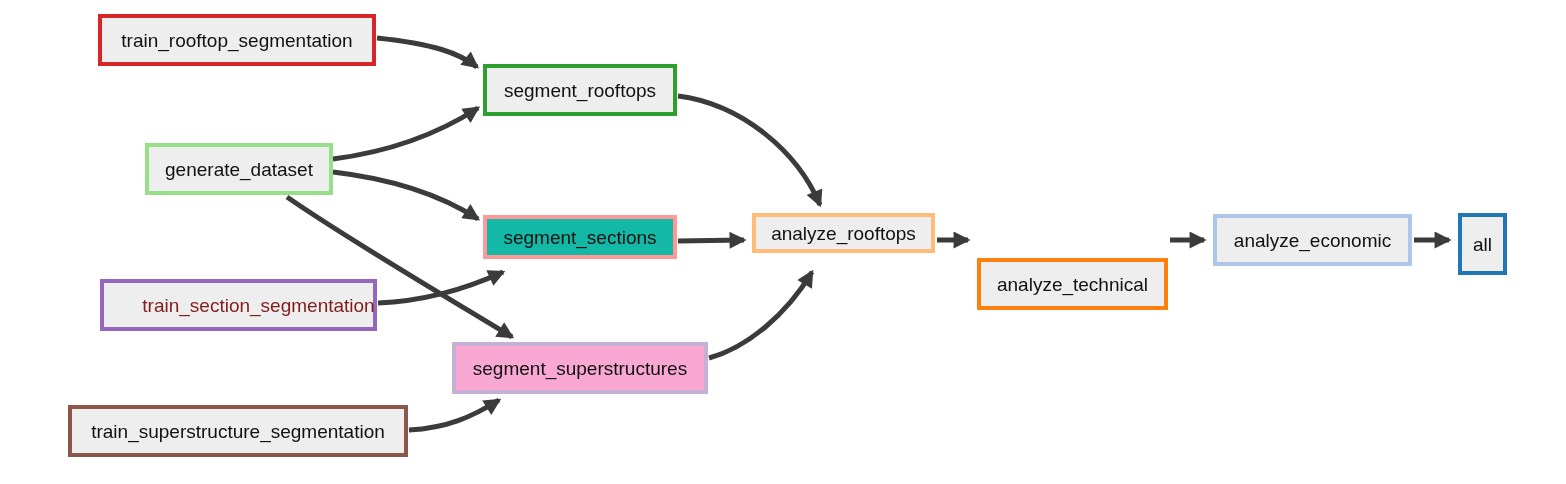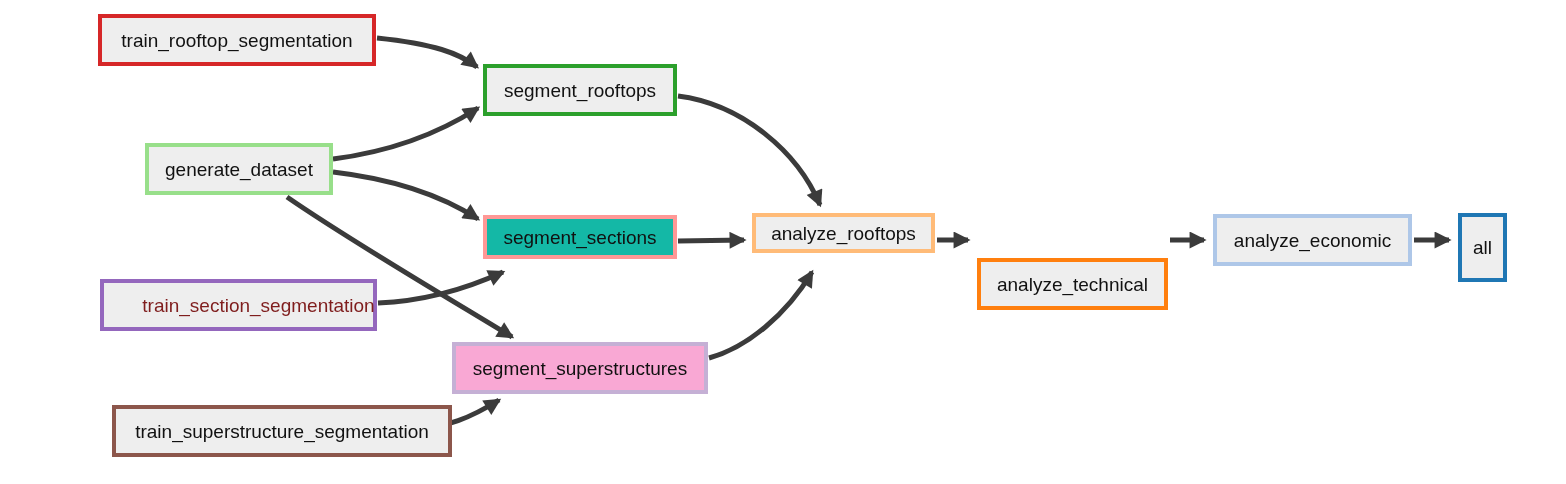--- a/index.html
+++ b/index.html
@@ -74,29 +74,29 @@
       </div>
       <div class="node" style="left: 483px; top: 215px; width: 194px; height: 44px; border-color: rgb(255, 152, 150); background: #14b8a6; color: rgb(17, 17, 17);">
         <span>segment_sections</span>
       </div>
       <div class="node" style="left: 100px; top: 279px; width: 277px; height: 52px; border-color: rgb(148, 103, 189); background: rgb(238, 238, 238); color: #7f1d1d; padding-left: 40px;">
         <span>train_section_segmentation</span>
       </div>
       <div class="node" style="left: 452px; top: 342px; width: 256px; height: 52px; border-color: rgb(197, 176, 213); background: #f9a8d4; color: rgb(17, 17, 17);">
         <span>segment_superstructures</span>
       </div>
-      <div class="node" style="left: 68px; top: 405px; width: 340px; height: 52px; border-color: rgb(140, 86, 75); background: rgb(238, 238, 238); color: rgb(17, 17, 17); margin-left: 44px;">
+      <div class="node" style="left: 68px; top: 405px; width: 340px; height: 52px; border-color: rgb(140, 86, 75); background: rgb(238, 238, 238); color: rgb(17, 17, 17);">
         <span>train_superstructure_segmentation</span>
       </div>
       <div class="node" style="left: 752px; top: 213px; width: 183px; height: 40px; border-color: rgb(255, 187, 120); background: rgb(238, 238, 238); color: rgb(17, 17, 17);">
         <span>analyze_rooftops</span>
       </div>
       <div class="node" style="left: 977px; top: 214px; width: 191px; height: 52px; border-color: rgb(255, 127, 14); background: rgb(238, 238, 238); color: rgb(17, 17, 17); margin-top: 44px;">
         <span>analyze_technical</span>
       </div>
       <div class="node" style="left: 1213px; top: 214px; width: 199px; height: 52px; border-color: rgb(174, 199, 232); background: rgb(238, 238, 238); color: rgb(17, 17, 17);">
         <span>analyze_economic</span>
       </div>
-      <div class="node" style="left: 1458px; top: 213px; width: 49px; height: 69px; border-color: rgb(31, 119, 180); background: rgb(238, 238, 238); color: rgb(17, 17, 17);">
+      <div class="node" style="left: 1458px; top: 213px; width: 49px; height: 62px; border-color: rgb(31, 119, 180); background: rgb(238, 238, 238); color: rgb(17, 17, 17);">
         <span>all</span>
       </div>
     </div>
 </div>
 
 </body></html>

